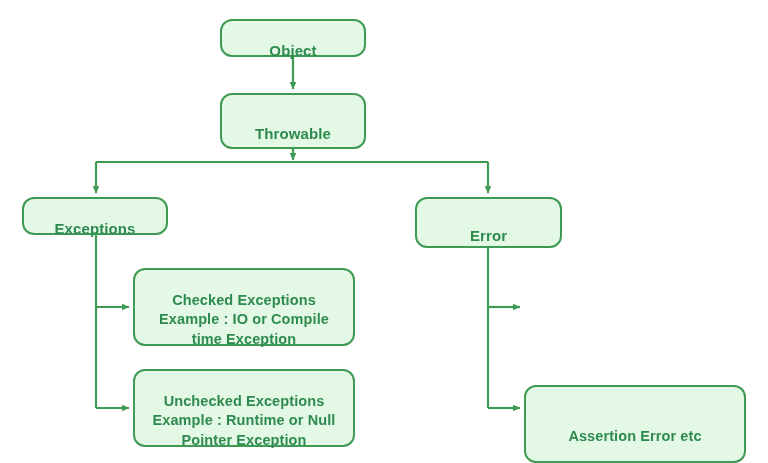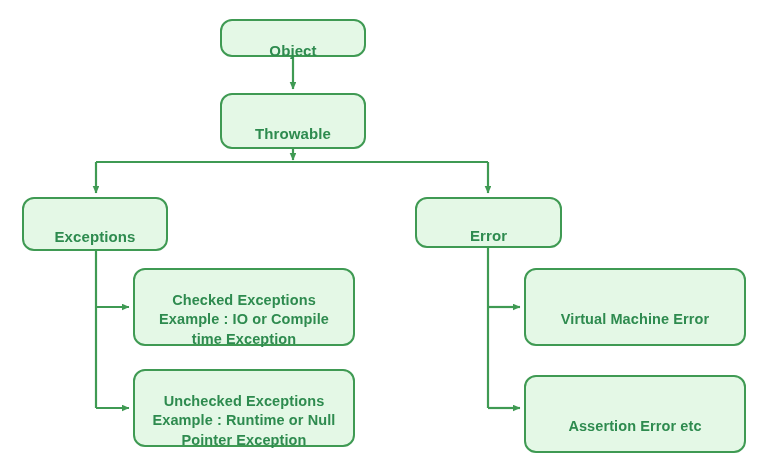--- a/index.html
+++ b/index.html
@@ -44,26 +44,26 @@
     padding: 2px 8px;
   }
   .node-label {
     display: block;
     width: 100%;
     white-space: pre-line;
     margin-top: 26px;
   }
   .node.root      { left: 220px; top: 19px;  width: 146px; height: 38px; font-size: 15px; }
   .node.throwable { left: 220px; top: 93px;  width: 146px; height: 56px; font-size: 15px; }
-  .node.exceptions{ left: 22px;  top: 197px; width: 146px; height: 54px; font-size: 15px; }
+  .node.exceptions{ left: 22px;  top: 197px; width: 146px; height: 38px; font-size: 15px; }
   .node.error     { left: 415px; top: 197px; width: 147px; height: 51px; font-size: 15px; }
   .node.checked   { left: 133px; top: 268px; width: 222px; height: 78px; font-size: 14.5px; }
   .node.unchecked { left: 133px; top: 369px; width: 222px; height: 78px; font-size: 14.5px; }
   .node.vmerror   { left: 524px; top: 268px; width: 222px; height: 78px; font-size: 14.5px; }
-  .node.asserterr { left: 524px; top: 375px; width: 222px; height: 78px; font-size: 14.5px; }
+  .node.asserterr { left: 524px; top: 385px; width: 222px; height: 78px; font-size: 14.5px; }
 </style>
 </head>
 <body>
 
 <div id="diagram-root">
 
   <svg id="edge-layer" viewBox="0 0 768 463" width="768" height="463" xmlns="http://www.w3.org/2000/svg">
     <defs>
       <marker id="arrow" markerWidth="9" markerHeight="9" refX="7.2" refY="3.4" orient="auto" markerUnits="userSpaceOnUse">
         <path d="M0,0 L7.6,3.4 L0,6.8 z" fill="#3f9a53"></path>
@@ -108,21 +108,18 @@
 Example : IO or Compile
 time Exception</span>
   </div>
 
   <div class="node unchecked">
     <span class="node-label">Unchecked Exceptions
 Example : Runtime or Null
 Pointer Exception</span>
   </div>
 
-  <div class="node vmerror">
-    <span class="node-label">Virtual Machine Error</span>
-  </div>
 
   <div class="node asserterr">
     <span class="node-label">Assertion Error etc</span>
   </div>
 
 </div>
 
 </body></html>

